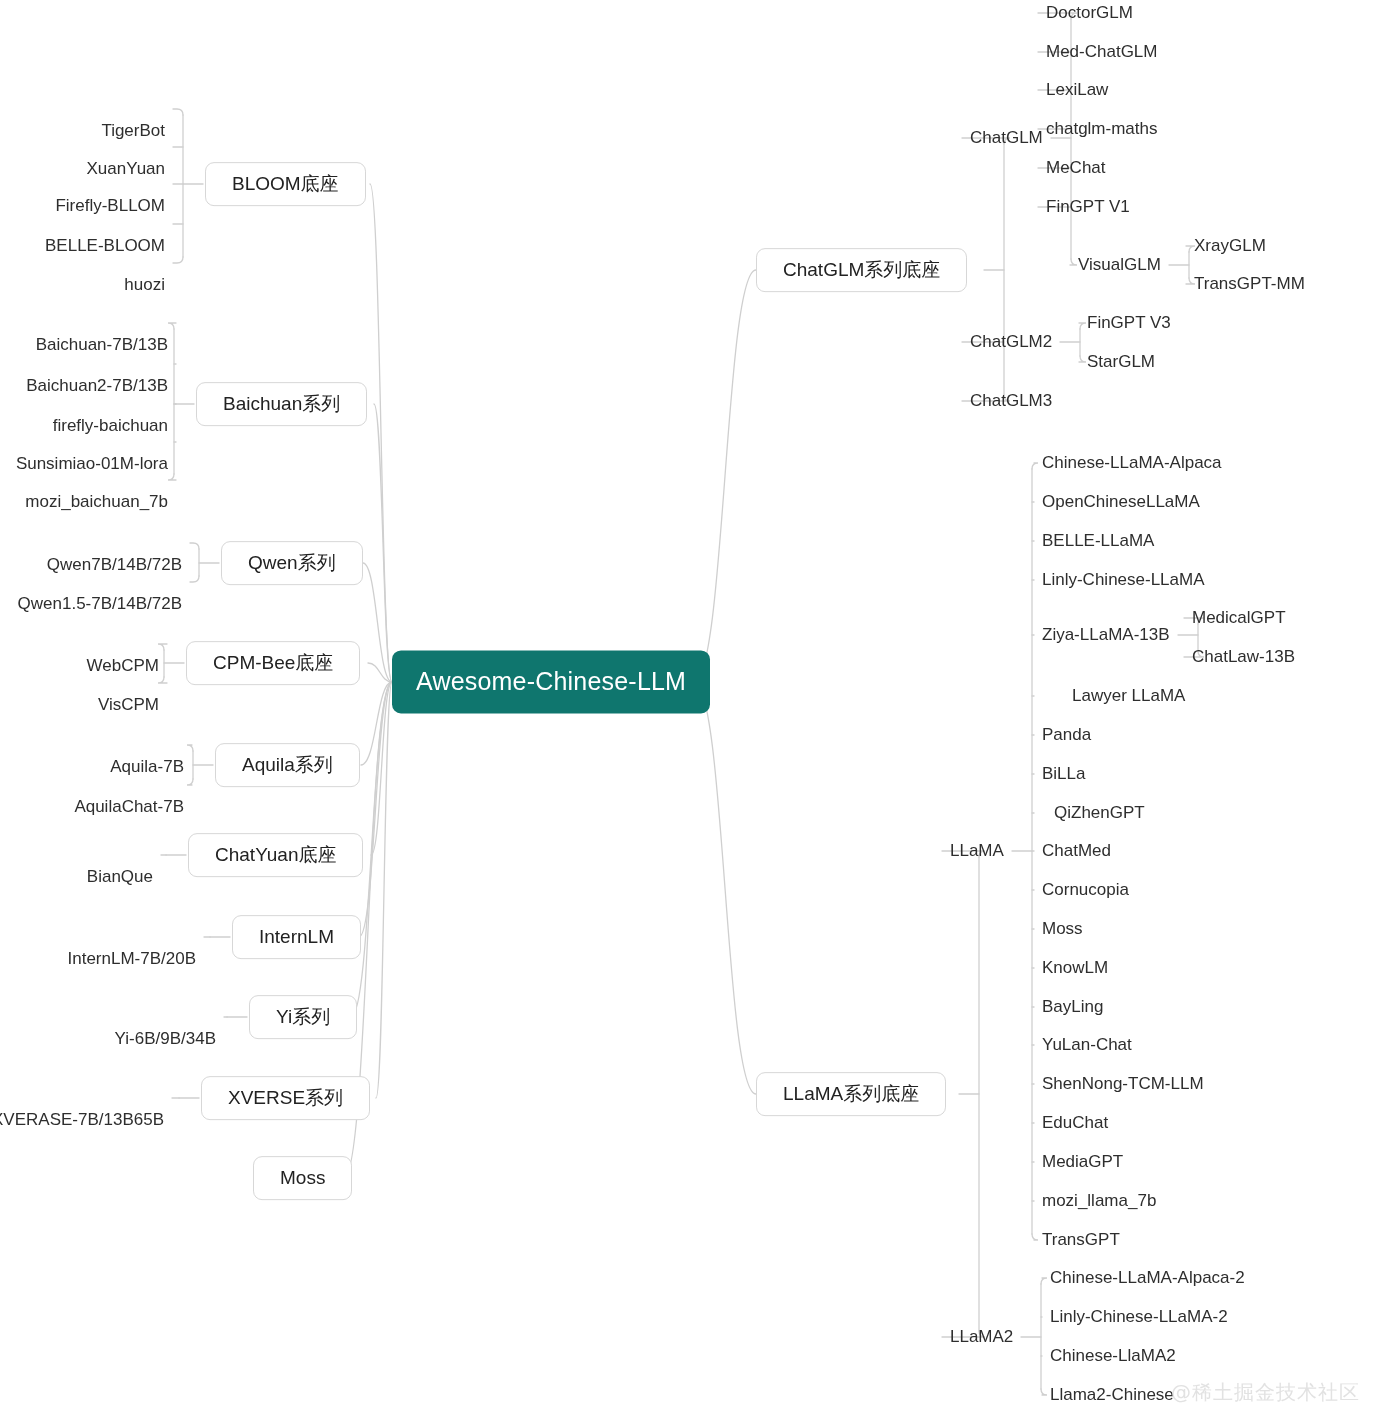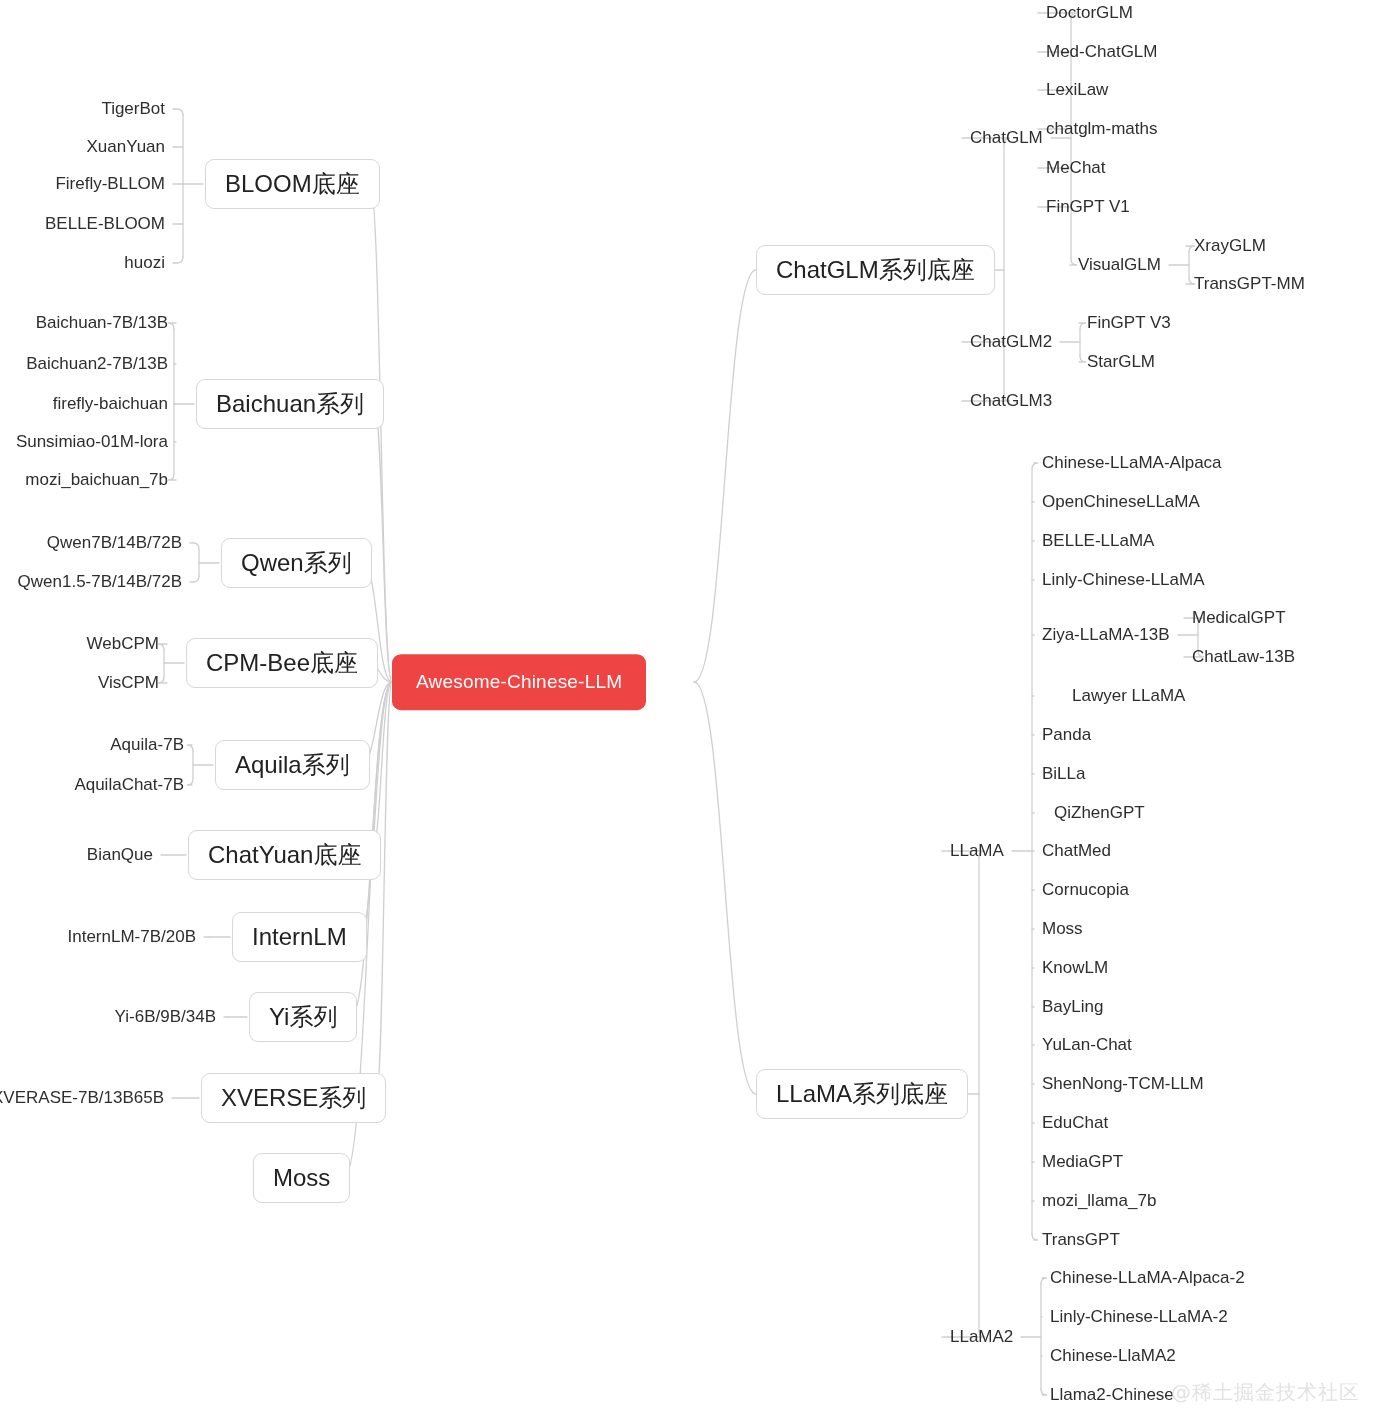--- a/index.html
+++ b/index.html
@@ -4,30 +4,30 @@
 <style>
   html,body{margin:0;padding:0;background:#fff;}
   body{width:1388px;height:1420px;position:relative;overflow:hidden;
        font-family:"Liberation Sans","DejaVu Sans",sans-serif;}
   #canvas{position:absolute;inset:0;width:1388px;height:1420px;}
   #links{position:absolute;left:0;top:0;width:1388px;height:1420px;pointer-events:none;}
   .node{position:absolute;transform:translateY(-50%);white-space:nowrap;}
   
   .boxnode{
     border:1px solid #d7d7d7;background:#fff;border-radius:9px;
-    padding:9px 19px;font-size:24px;color:#222;line-height:1.25;
+    padding:9px 26px;font-size:19px;color:#222;line-height:1.25;
     box-shadow:0 0 0 0 rgba(0,0,0,0);
   }
   .root{
-    background:#ef4444;border:none;color:#fff;border-radius:9px;
-    padding:16px 24px;font-size:19px;letter-spacing:.2px;
+    background:#0f766e;border:none;color:#fff;border-radius:9px;
+    padding:16px 24px;font-size:25px;letter-spacing:.2px;
   }
   
   .textnode{font-size:17px;color:#2e2e2e;line-height:1.2;}
-  .r{transform:translateY(-50%) translateX(-100%);}
+  .r{transform:translateY(-50%) translateX(-100%);margin-top:22px;}
   .watermark{
     position:absolute;right:28px;bottom:14px;font-size:20px;color:#e2e2e2;
     letter-spacing:1px;font-family:"DejaVu Sans","Liberation Sans",sans-serif;
   }
 </style>
 </head>
 <body>
 
 <div id="canvas">
   <svg id="links">

